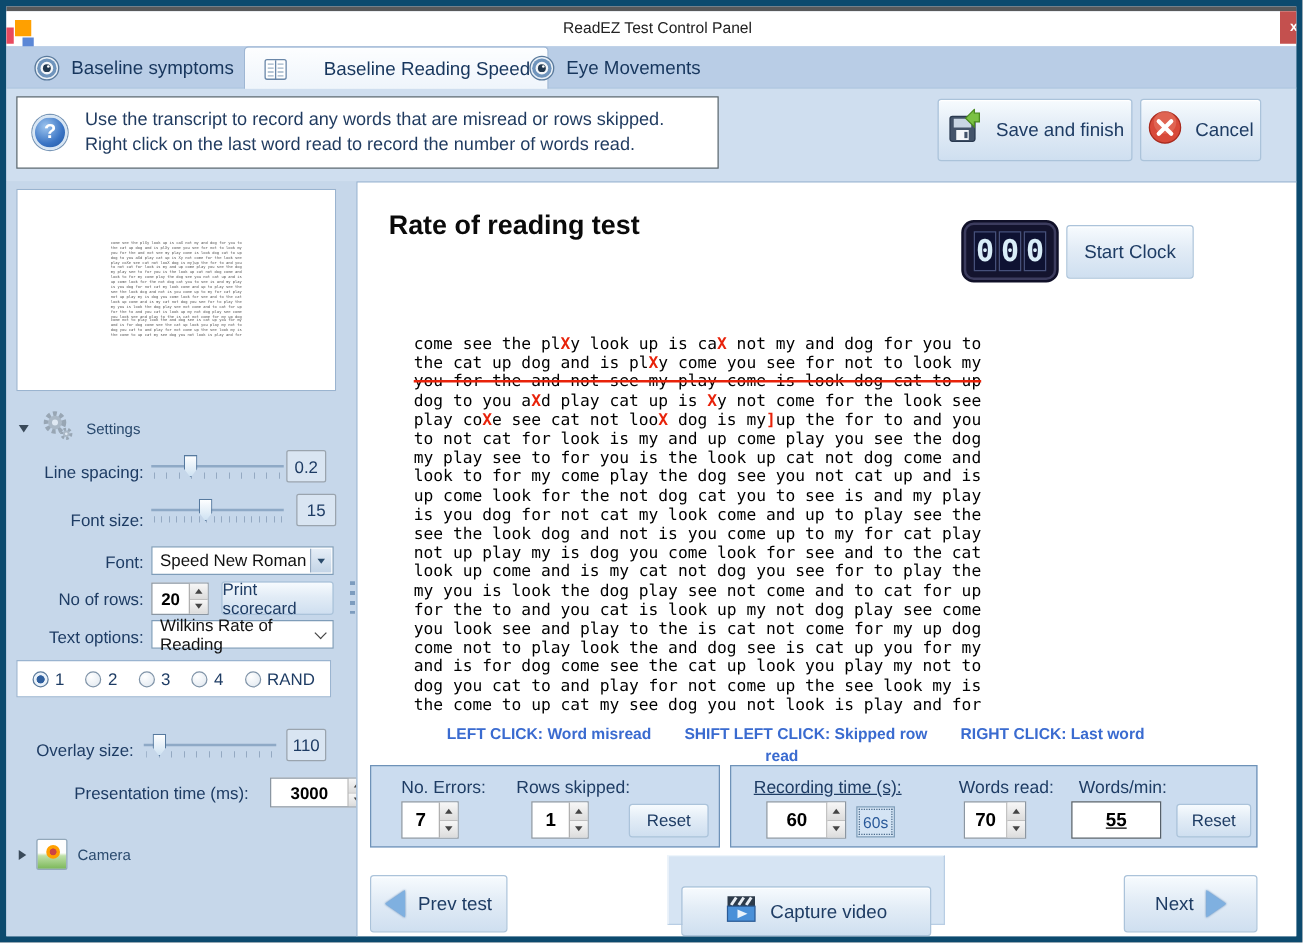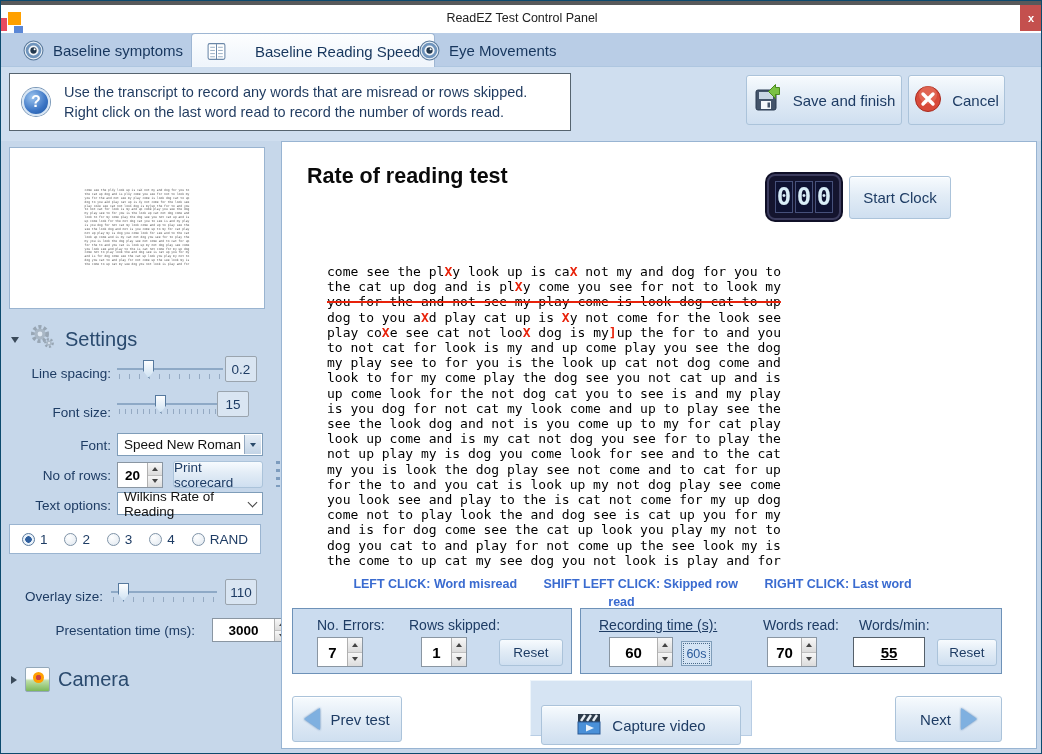--- a/index.html
+++ b/index.html
@@ -1,18 +1,18 @@
 <!DOCTYPE html>
 <html><head>
 <meta charset="utf-8">
 <style>
   * { margin:0; padding:0; box-sizing:border-box; }
   body { background:#888; font-family:"Liberation Sans", sans-serif; }
   #app { position:relative; width:1042px; height:754px; background:#c6d7ea; overflow:hidden;
-         border:1px solid #0c4a6e; }
+         border:5px solid #0c4a6e; }
 
   
   .top-strip { position:absolute; left:0; top:0; width:1042px; height:4px; background:#58595b; }
   .titlebar { position:absolute; left:0; top:4px; width:1042px; height:28px; background:#fff; }
   .title-text { position:absolute; left:0; right:0; top:6px; text-align:center; font-size:12.5px; color:#222; }
   .logo { position:absolute; left:0; top:4px; width:26px; height:26px; }
   .logo .sq-red   { position:absolute; left:0;  top:9px;  width:6px;  height:13px; background:#e84a5f; }
   .logo .sq-orange{ position:absolute; left:7px; top:3px; width:13px; height:13px; background:#ffa000; }
   .logo .sq-blue  { position:absolute; left:13px;top:17px; width:9px;  height:9px;  background:#5b87d6; }
   .close-btn { position:absolute; right:1px; top:0; width:22px; height:26px; background:#c4504e; color:#fff;
@@ -42,21 +42,21 @@
   .cancel-btn { position:absolute; left:907px; top:8px; width:97px; height:50px; }
 
   
   .sidebar { position:absolute; left:0; top:140px; width:280px; height:614px; background:#c6d7ea; }
   .preview { position:absolute; left:8px; top:6px; width:256px; height:162px; background:#fff; border:1px solid #9ab4d0; 
              display:flex; align-items:center; justify-content:center; }
   .preview-text { font:3px/3.9px "DejaVu Sans Mono", monospace; color:#555; white-space:pre; }
   .splitter-dots { position:absolute; right:1px; top:320px; width:4px; height:26px;
                    background:repeating-linear-gradient(#7d9cbe 0 3px, transparent 3px 8px); }
 
-  .section-h { position:absolute; display:flex; align-items:center; gap:8px; font-size:20px; color:#2a4a6e; cursor:pointer; }
+  .section-h { position:absolute; display:flex; align-items:center; gap:8px; font-size:12px; color:#2a4a6e; cursor:pointer; }
   .tri-expand { width:0; height:0; border-left:4.5px solid transparent; border-right:4.5px solid transparent; border-top:6px solid #3a4a5a; }
   .tri-collapse { width:0; height:0; border-top:4.5px solid transparent; border-bottom:4.5px solid transparent; border-left:6px solid #3a4a5a; }
 
   .srow-label { position:absolute; font-size:13.5px; color:#1e3c64; text-align:right; }
   .slider { position:absolute; height:22px; cursor:pointer; }
   .slider .track { position:absolute; left:0; right:0; top:9px; height:2px; background:#8ea9c6; }
   .slider .ticks { position:absolute; left:2px; right:0; top:15px; height:5px;
                    background:repeating-linear-gradient(90deg,#94a9c2 0 1px, transparent 1px 10px); }
   .slider .ticks.dense { background:repeating-linear-gradient(90deg,#94a9c2 0 1px, transparent 1px 6px); }
   .slider .thumb { position:absolute; top:1px; width:11px; height:18px;
@@ -277,21 +277,21 @@
       <div class="thumb" style="left:26px;"></div>
     </div>
     <div class="valuebox" style="left:224px; top:215px; width:32px; height:26px;">0.2</div>
 
     <div class="srow-label" style="left:6px; top:264px; width:104px;">Font size:</div>
     <div class="slider" style="left:116px; top:253px; width:106px;">
       <div class="track"></div>
       <div class="ticks dense"></div>
       <div class="thumb" style="left:38px;"></div>
     </div>
-    <div class="valuebox" style="left:216px; top:250px; width:32px; height:26px;">15</div>
+    <div class="valuebox" style="left:232px; top:250px; width:32px; height:26px;">15</div>
 
     <div class="srow-label" style="left:6px; top:297px; width:104px;">Font:</div>
     <div class="combo" style="left:116px; top:292px; width:146px; height:23px;">
       <span>Speed New Roman</span>
       <span class="combo-btn">
           <span class="tri-dn"></span>
         </span>
     </div>
 
     <div class="srow-label" style="left:6px; top:327px; width:104px;">No of rows:</div>
@@ -382,22 +382,22 @@
         <div class="tline"><span>the cat up dog and is pl</span><span class="red">X</span><span>y come you see for not to look my</span></div>
         <div class="tline struck"><span>you for the and not see my play come is look dog cat to up</span></div>
         <div class="tline"><span>dog to you a</span><span class="red">X</span><span>d play cat up is </span><span class="red">X</span><span>y not come for the look see</span></div>
         <div class="tline"><span>play co</span><span class="red">X</span><span>e see cat not loo</span><span class="red">X</span><span> dog is my</span><span class="red">]</span><span>up the for to and you</span></div>
         <div class="tline"><span>to not cat for look is my and up come play you see the dog</span></div>
         <div class="tline"><span>my play see to for you is the look up cat not dog come and</span></div>
         <div class="tline"><span>look to for my come play the dog see you not cat up and is</span></div>
         <div class="tline"><span>up come look for the not dog cat you to see is and my play</span></div>
         <div class="tline"><span>is you dog for not cat my look come and up to play see the</span></div>
         <div class="tline"><span>see the look dog and not is you come up to my for cat play</span></div>
+        <div class="tline"><span>not up play my is dog you come look for see and to the cat</span></div>
         <div class="tline"><span>look up come and is my cat not dog you see for to play the</span></div>
-        <div class="tline"><span>not up play my is dog you come look for see and to the cat</span></div>
         <div class="tline"><span>my you is look the dog play see not come and to cat for up</span></div>
         <div class="tline"><span>for the to and you cat is look up my not dog play see come</span></div>
         <div class="tline"><span>you look see and play to the is cat not come for my up dog</span></div>
         <div class="tline"><span>come not to play look the and dog see is cat up you for my</span></div>
         <div class="tline"><span>and is for dog come see the cat up look you play my not to</span></div>
         <div class="tline"><span>dog you cat to and play for not come up the see look my is</span></div>
         <div class="tline"><span>the come to up cat my see dog you not look is play and for</span></div>
       </div>
 
     <div class="legend">

